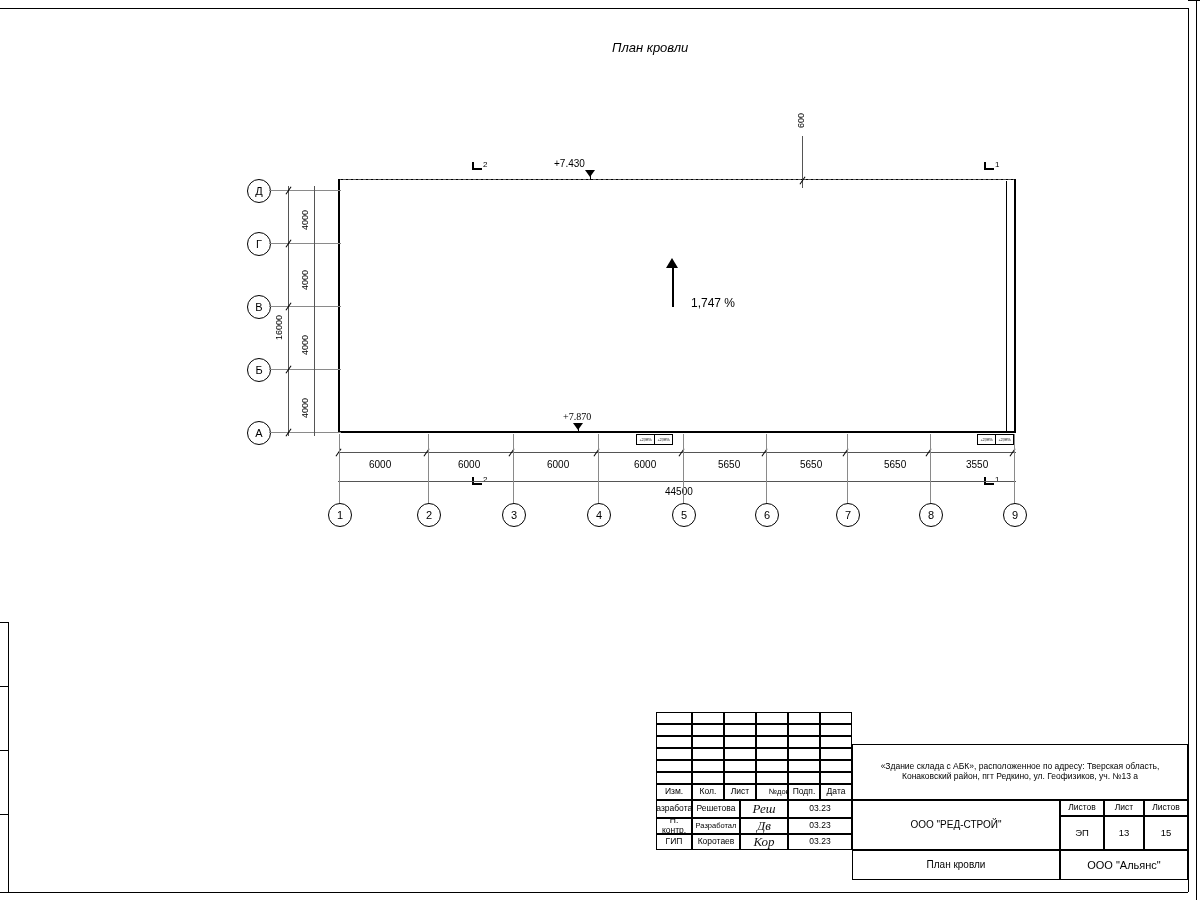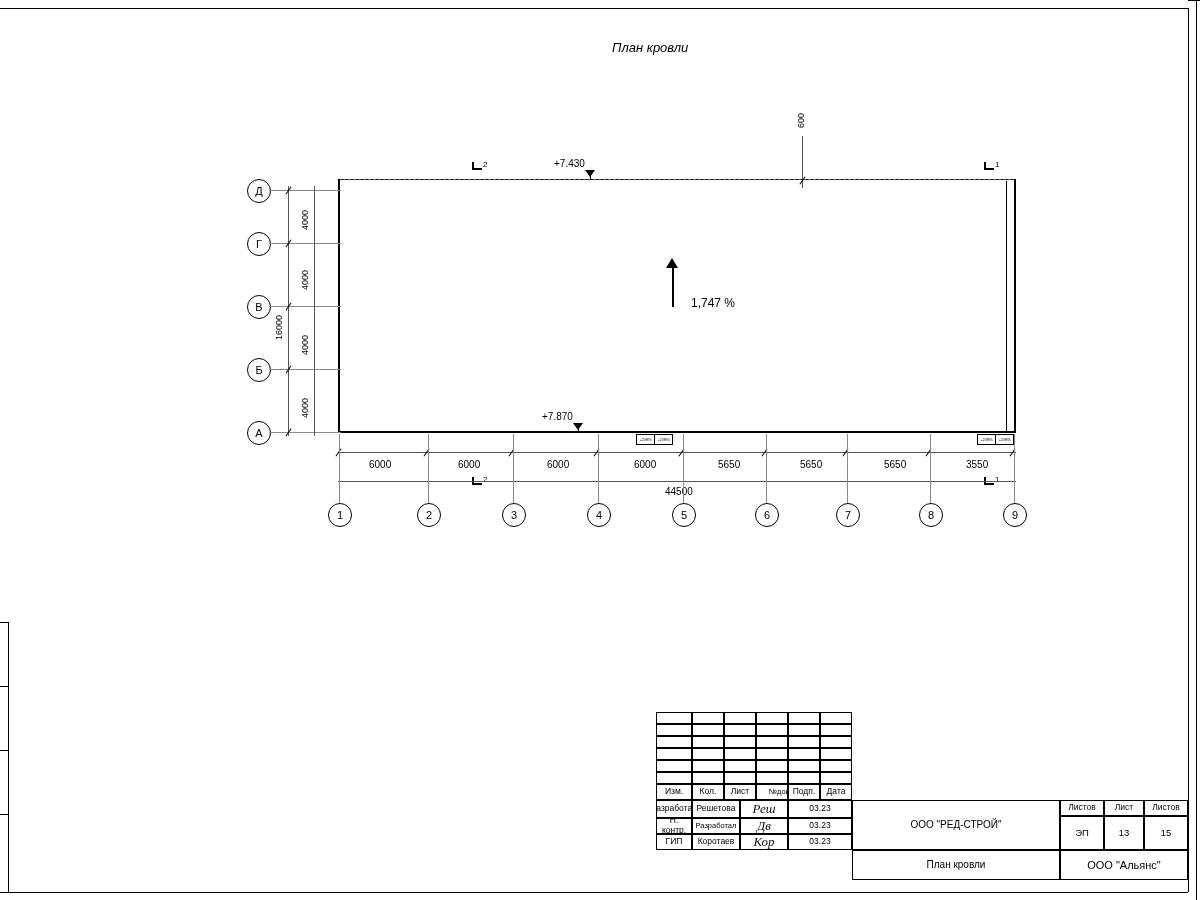--- a/index.html
+++ b/index.html
@@ -100,21 +100,21 @@
   </div>
 
   <div id="slope-head"></div>
   <div id="slope-arrow"></div>
   <div id="slope-label">1,747 %</div>
 
   <div class="elev" style="left:554px;top:158px;">+7.430</div>
   <div class="elev-tri" style="left:585px;top:170px;"></div>
   <div class="ln v" style="left:590px;top:170px;height:10px;"></div>
 
-  <div class="elev" style="left:542px;top:411px;">+7.870</div>
+  <div class="elev" style="left:563px;top:411px;font-family:Liberation Serif, serif;">+7.870</div>
   <div class="elev-tri" style="left:573px;top:423px;"></div>
   <div class="ln v" style="left:578px;top:423px;height:10px;"></div>
 
   <div id="dim600">600</div>
   <div class="ln v" style="left:802px;top:136px;height:52px;background:#555;"></div>
   <div class="tick" style="left:798px;top:180px;"></div>
 
   <div class="cut" style="left:472px;top:160px;">
     <div class="bar" style="left:0;top:8px;"></div>
     <div class="stem" style="left:0;top:2px;"></div>
@@ -275,20 +275,21 @@
       </div>
     <div class="c small" style="left:132px;top:106px;width:64px;height:16px;">03.23</div>
 
     <div class="c small" style="left:0;top:122px;width:36px;height:16px;">ГИП</div>
     <div class="c small" style="left:36px;top:122px;width:48px;height:16px;">Коротаев</div>
     <div class="c" style="left:84px;top:122px;width:48px;height:16px;">
         <span class="sig">Кор</span>
       </div>
     <div class="c small" style="left:132px;top:122px;width:64px;height:16px;">03.23</div>
 
+    <div class="c small" style="left:196px;top:32px;width:336px;height:56px;padding:0 6px;">«Здание склада с АБК», расположенное по адресу: Тверская область, Конаковский район, пгт Редкино, ул. Геофизиков, уч. №13 а</div>
     <div class="c" style="left:196px;top:88px;width:208px;height:50px;font-size:10px;">ООО "РЕД-СТРОЙ"</div>
 
     <div class="c small" style="left:404px;top:88px;width:44px;height:16px;">Листов</div>
     <div class="c small" style="left:448px;top:88px;width:40px;height:16px;">Лист</div>
     <div class="c small" style="left:488px;top:88px;width:44px;height:16px;">Листов</div>
 
     <div class="c" style="left:404px;top:104px;width:44px;height:34px;">ЭП</div>
     <div class="c" style="left:448px;top:104px;width:40px;height:34px;">13</div>
     <div class="c" style="left:488px;top:104px;width:44px;height:34px;">15</div>
 

